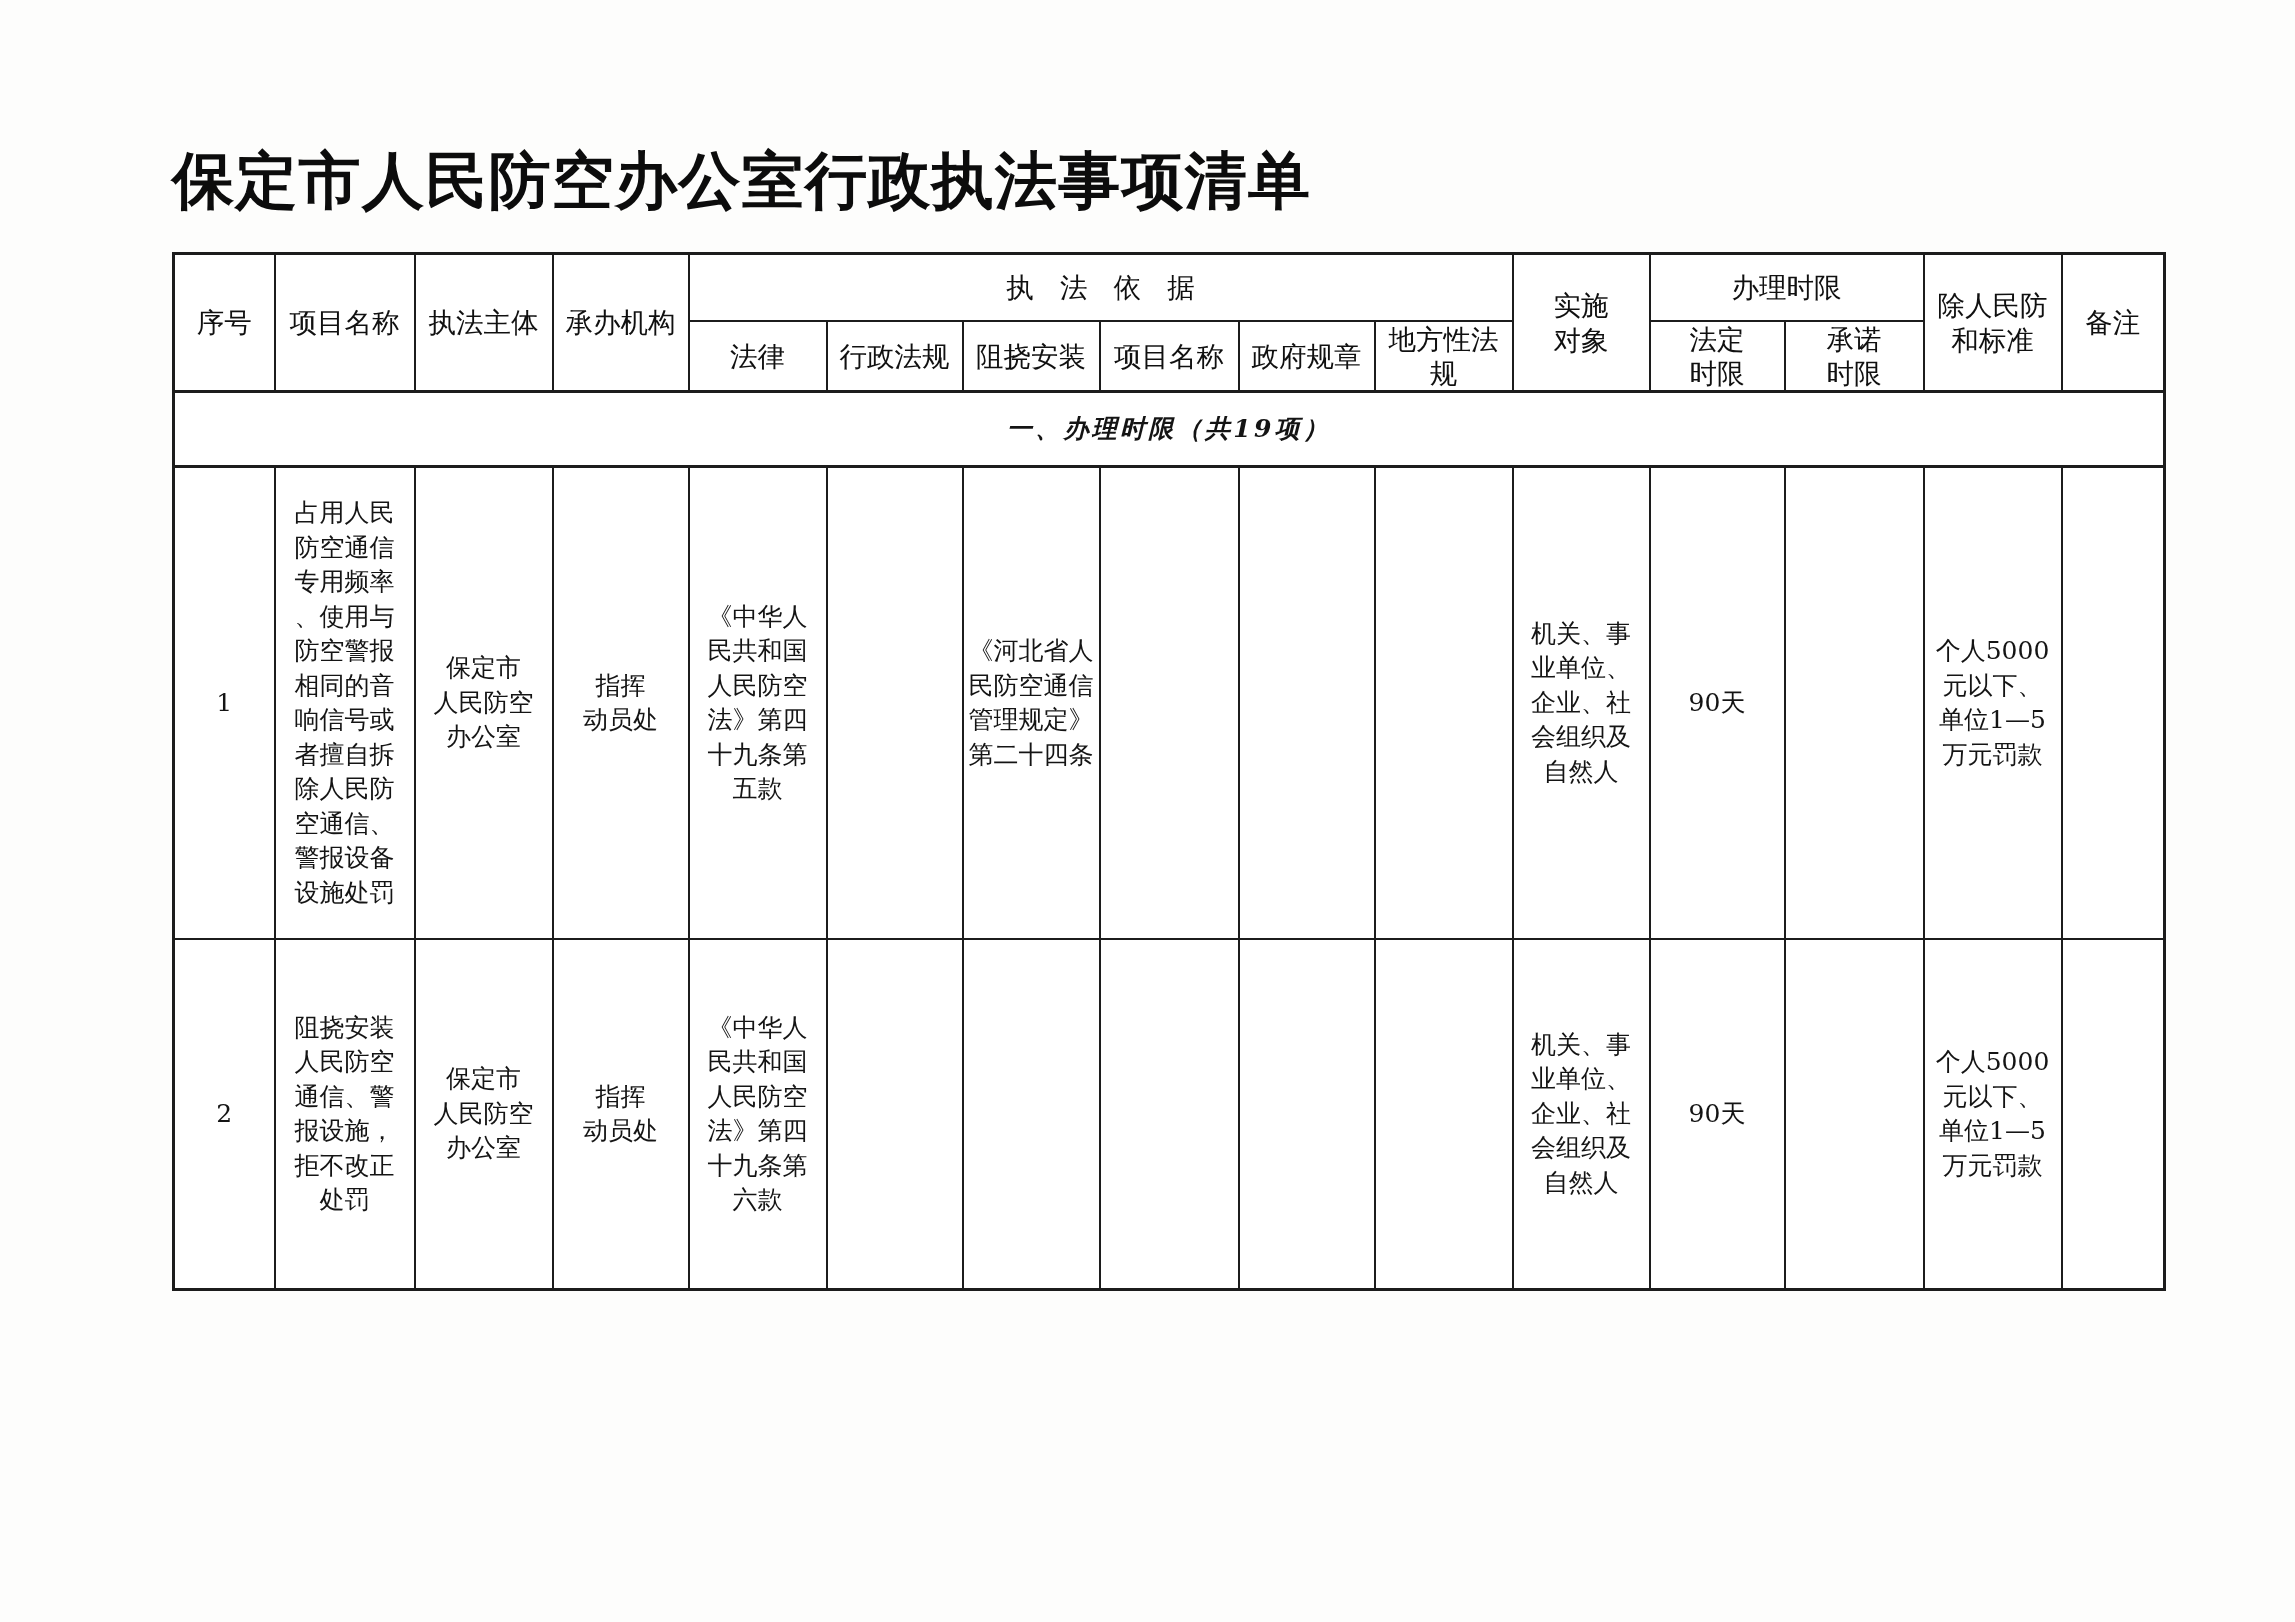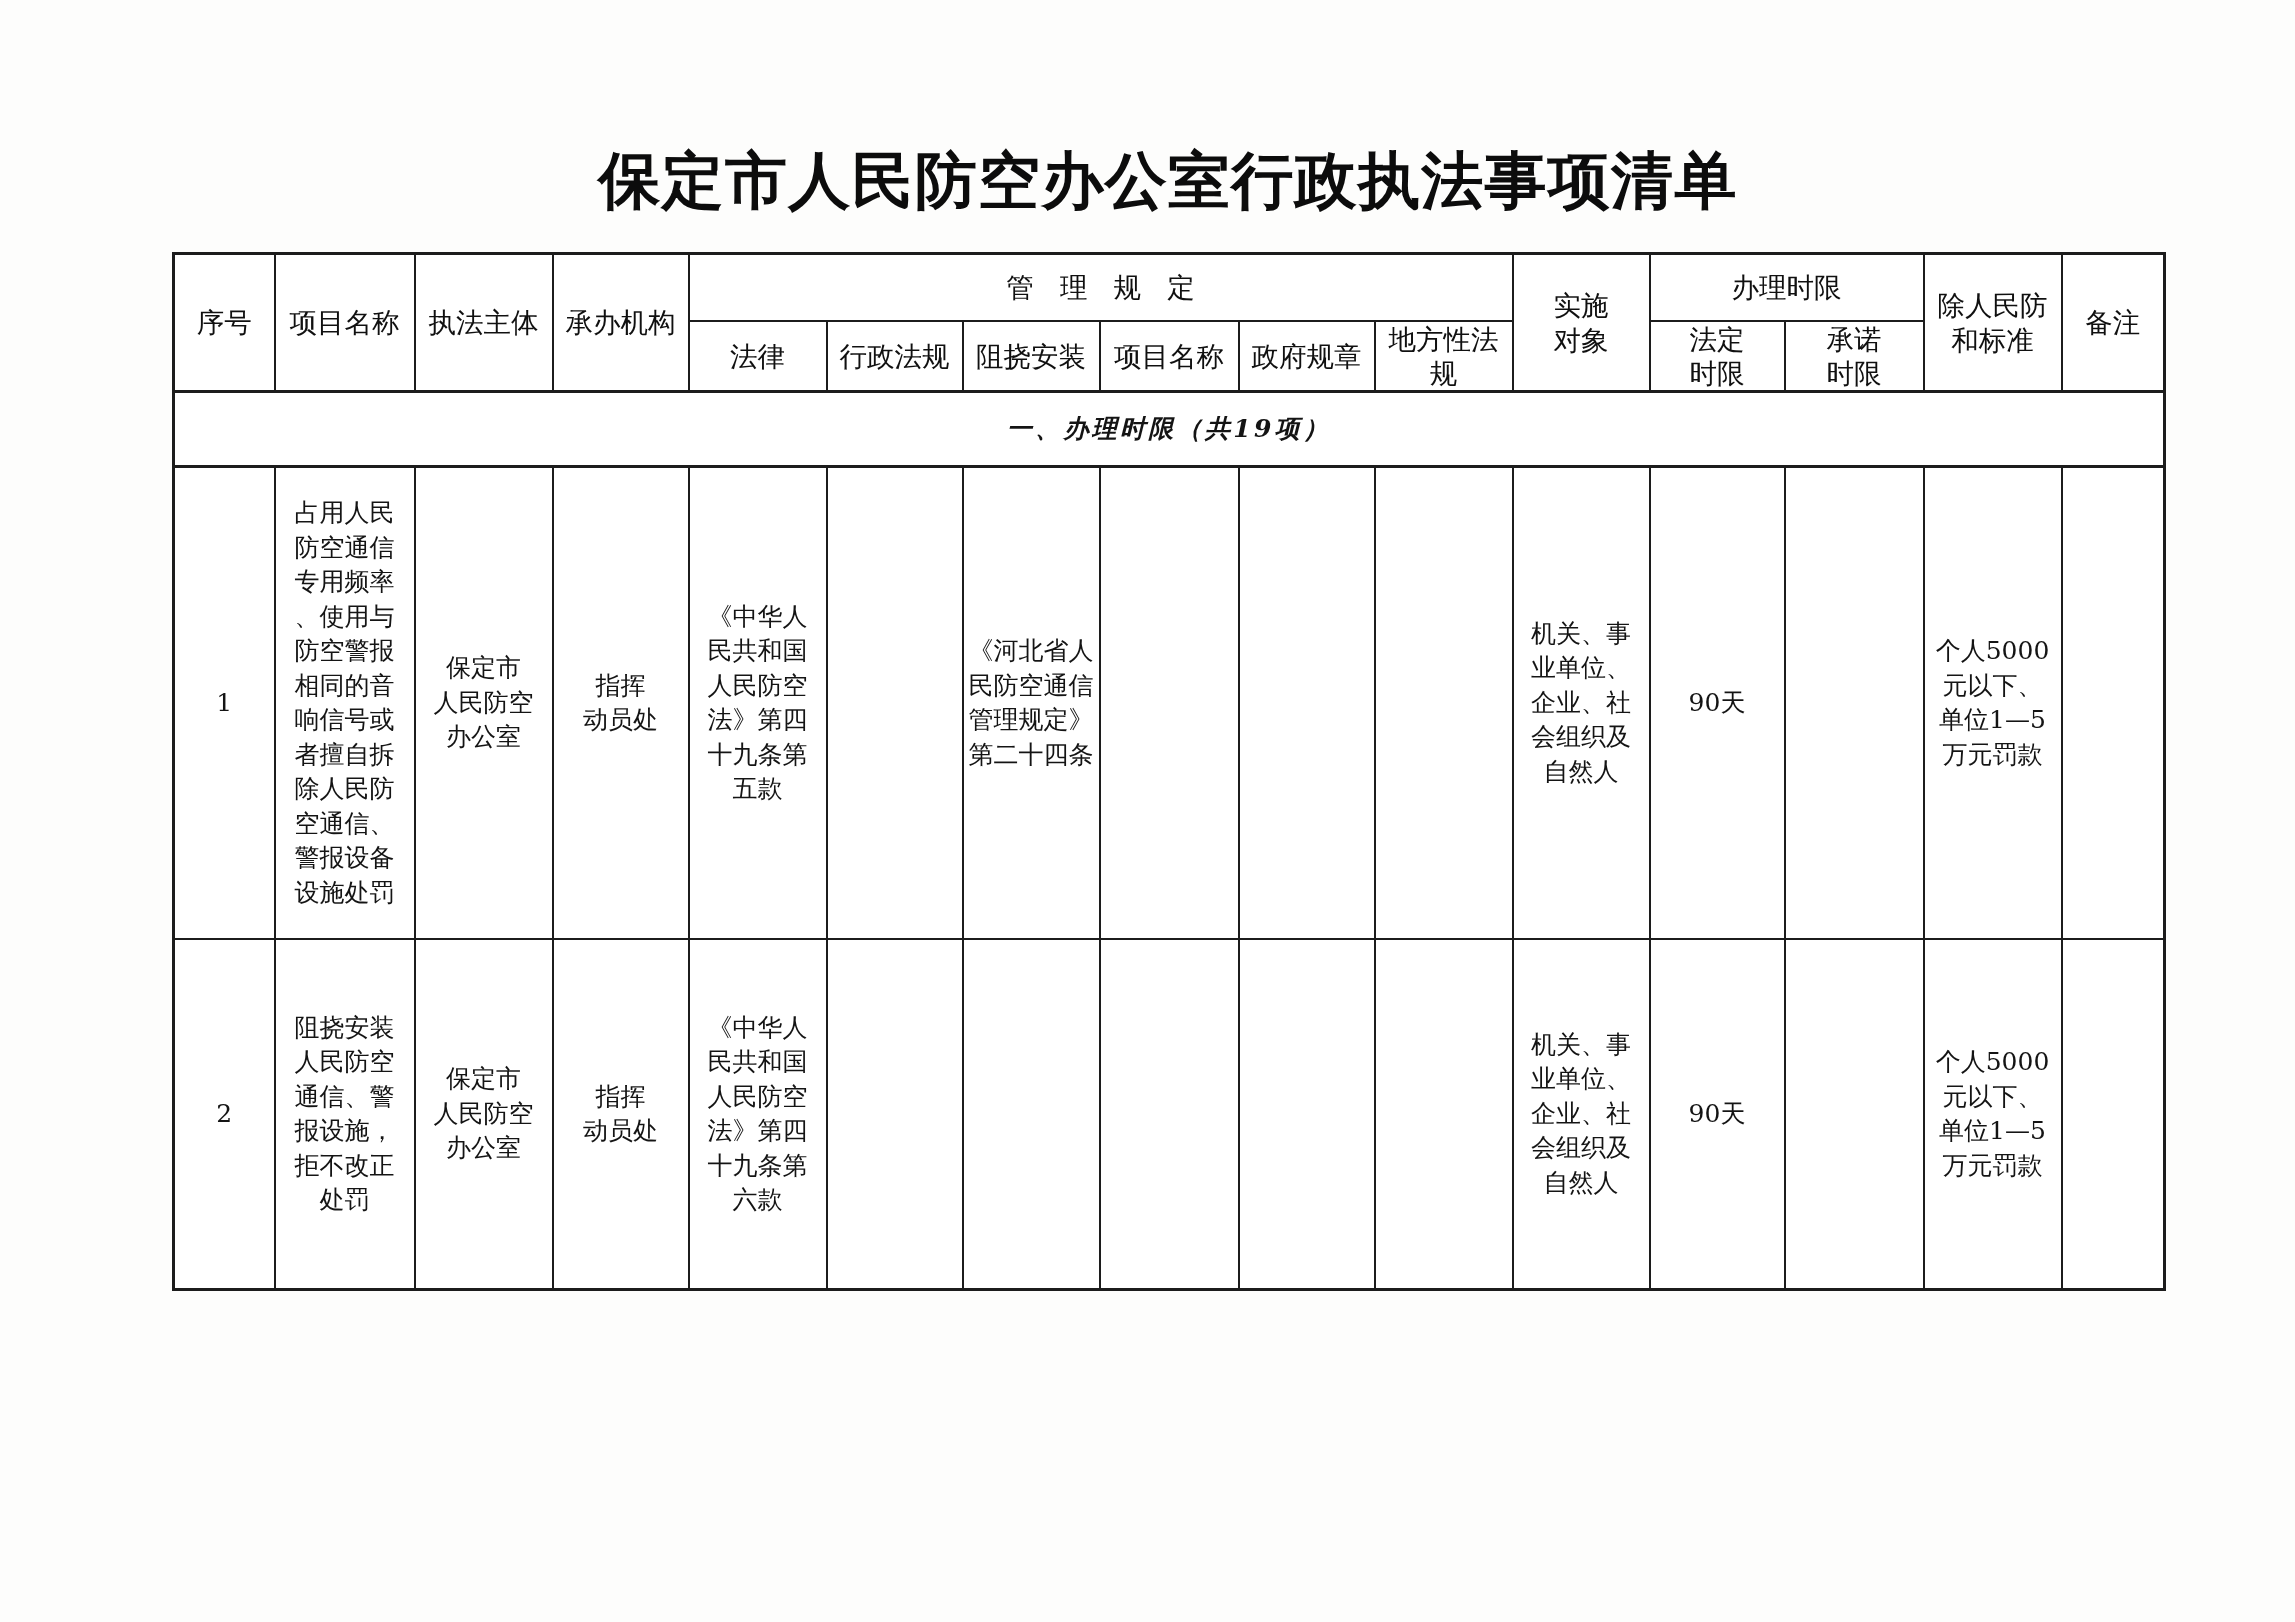--- a/index.html
+++ b/index.html
@@ -6,21 +6,21 @@
   body {
     width: 2295px; height: 1623px;
     background: #fdfdfc;
     position: relative;
     font-family: "DejaVu Serif", "Liberation Serif", serif;
     color: #121212;
   }
   .doc-title {
     position: absolute;
     top: 139px; left: 172px; width: 1992px;
-    text-align: center;
+    text-align: left;
     font-size: 62px;
     font-weight: bold;
     letter-spacing: 1.3px;
     color: #0c0c0c;
     white-space: nowrap;
   }
   .sheet { position: absolute; left: 172px; top: 252px; }
   table.grid {
     border-collapse: collapse;
     table-layout: fixed;
@@ -93,21 +93,21 @@
         <col style="width:138px">
         <col style="width:103px">
     </colgroup>
 
     <tbody>
         <tr class="hrow1">
       <th rowspan="2">序号</th>
       <th rowspan="2">项目名称</th>
       <th rowspan="2">执法主体</th>
       <th rowspan="2">承办机构</th>
-      <th colspan="6" class="legal-group">管理规定</th>
+      <th colspan="6" class="legal-group">执法依据</th>
       <th rowspan="2">实施
 对象</th>
       <th colspan="2">办理时限</th>
       <th rowspan="2">除人民防
 和标准</th>
       <th rowspan="2">备注</th>
     </tr>
 
     <tr class="hrow2">
       <th>法律</th>

